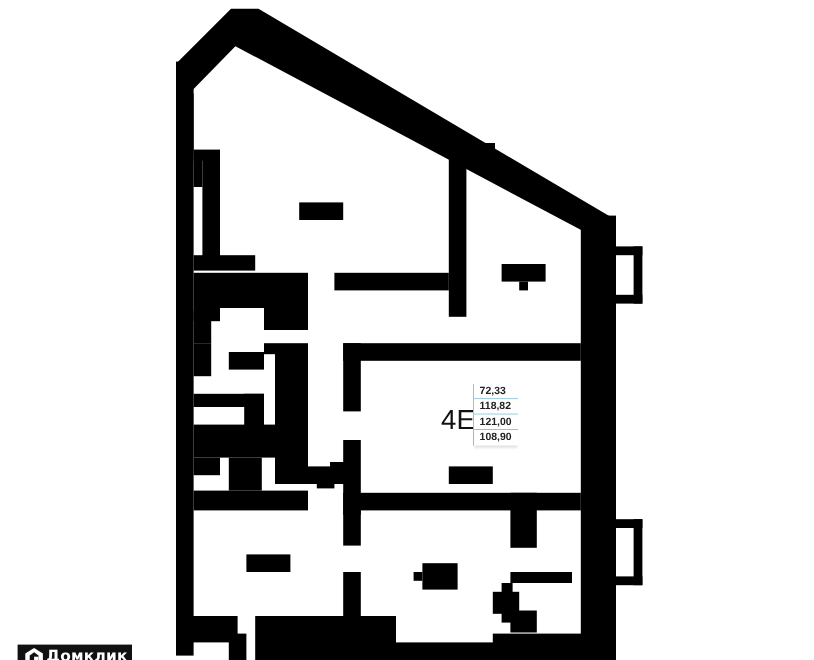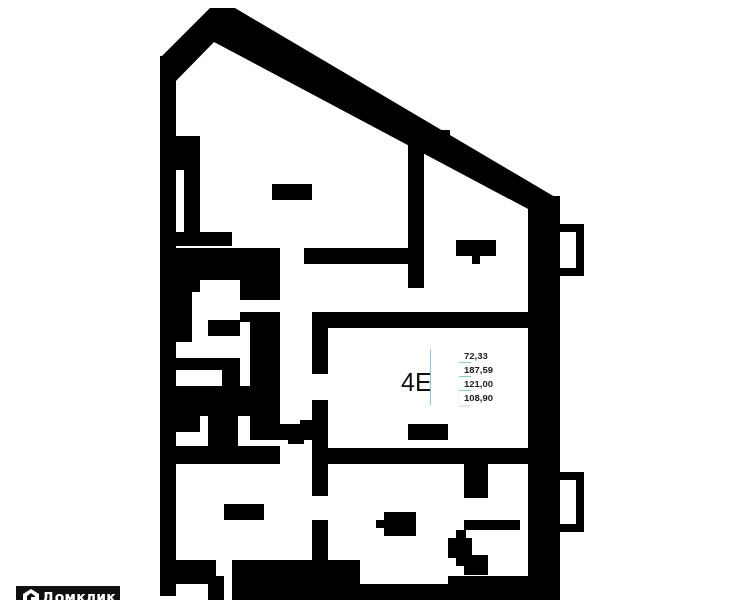--- a/index.html
+++ b/index.html
@@ -1,21 +1,21 @@
 <!DOCTYPE html>
 <html><head>
 <meta charset="utf-8">
 <style>
   html, body { margin:0; padding:0; }
   body { width:740px; height:600px; background:#ffffff; position:relative; overflow:hidden; font-family:"Liberation Sans", sans-serif; }
   .plan { position:absolute; left:0; top:0; width:740px; height:600px; }
   .label-block { position:absolute; background:#000; }
   .unit { position:absolute; left:401px; top:368px; font-size:25px; color:#111; font-family:"Liberation Sans", sans-serif; }
   .areas { position:absolute; left:430px; top:349px; width:40px; border-left:1px solid #8fc6d8; }
-  .areas .row { height:14px; font-size:9.5px; font-weight:bold; color:#222; padding-left:5px; line-height:14px; border-bottom:1px solid #8fc6d8; box-sizing:border-box; background:#fff;margin-left:28px; }
+  .areas .row { height:14px; font-size:9.5px; font-weight:bold; color:#222; padding-left:5px; line-height:14px; border-bottom:1px solid #8fc6d8; box-sizing:border-box; background:#fff; }
   .areas .row:first-child { border-bottom:1px solid #8fc6d8; }
   .areas .row:last-child { border-bottom:none; box-shadow:0 2px 2px rgba(0,0,0,0.12); }
   .logo { position:absolute; left:16px; top:586px; height:22px; display:flex; align-items:center; background:#111; padding:0 4px 0 6px; }
   .logo-icon { width:18px; height:18px; margin-right:2px; }
   .logo-text { color:#fff; font-weight:bold; font-size:14px; letter-spacing:0.2px; font-family:"DejaVu Sans", sans-serif; }
 </style>
 </head>
 <body>
 
 <div class="plan">
@@ -89,21 +89,21 @@
   <div class="label-block" style="left:472px;top:256px;width:8px;height:8px"></div>
   <div class="label-block" style="left:208px;top:320px;width:32px;height:16px"></div>
   <div class="label-block" style="left:408px;top:424px;width:40px;height:16px"></div>
   <div class="label-block" style="left:224px;top:504px;width:40px;height:16px"></div>
   <div class="label-block" style="left:384px;top:512px;width:32px;height:24px"></div>
   <div class="label-block" style="left:376px;top:520px;width:8px;height:8px"></div>
 
   <div class="unit">4E</div>
   <div class="areas">
     <div class="row">72,33</div>
-    <div class="row">187,59</div>
+    <div class="row">118,82</div>
     <div class="row">121,00</div>
     <div class="row">108,90</div>
   </div>
 </div>
 
 <div class="logo">
   <svg class="logo-icon" viewBox="0 0 18 18">
     <polygon points="9,1 17,6 17,17 1,17 1,6" fill="#fff"></polygon>
     <polygon points="9,5 13,8 13,13 5,13 5,8" fill="#111"></polygon>
     <rect x="9" y="9" width="4" height="4" fill="#fff"></rect>

